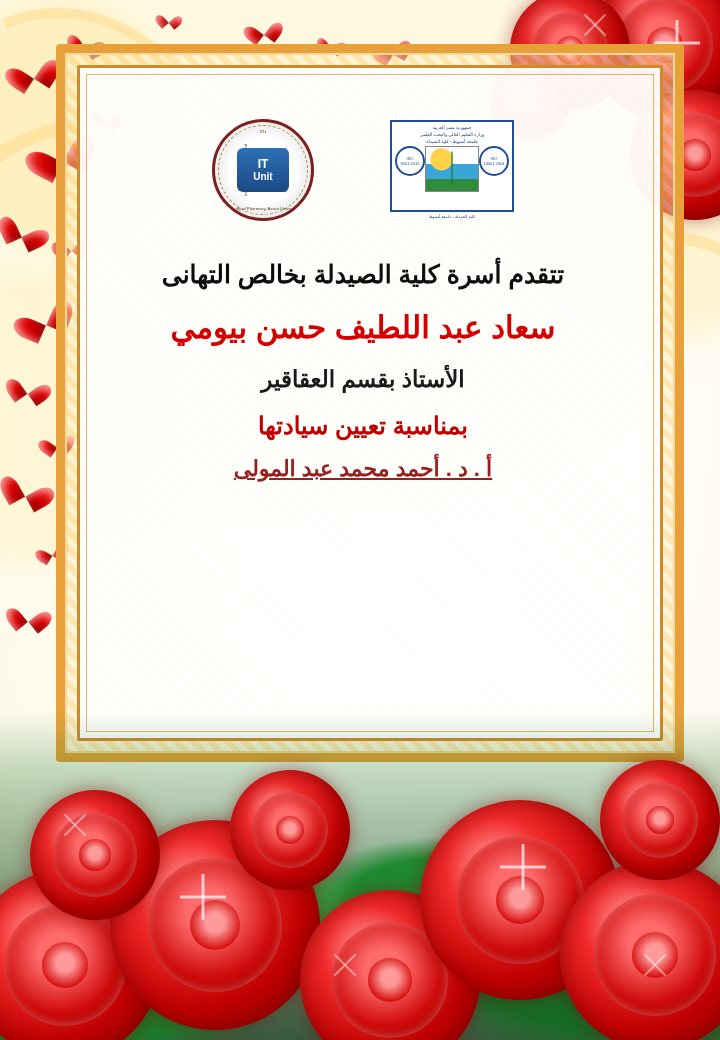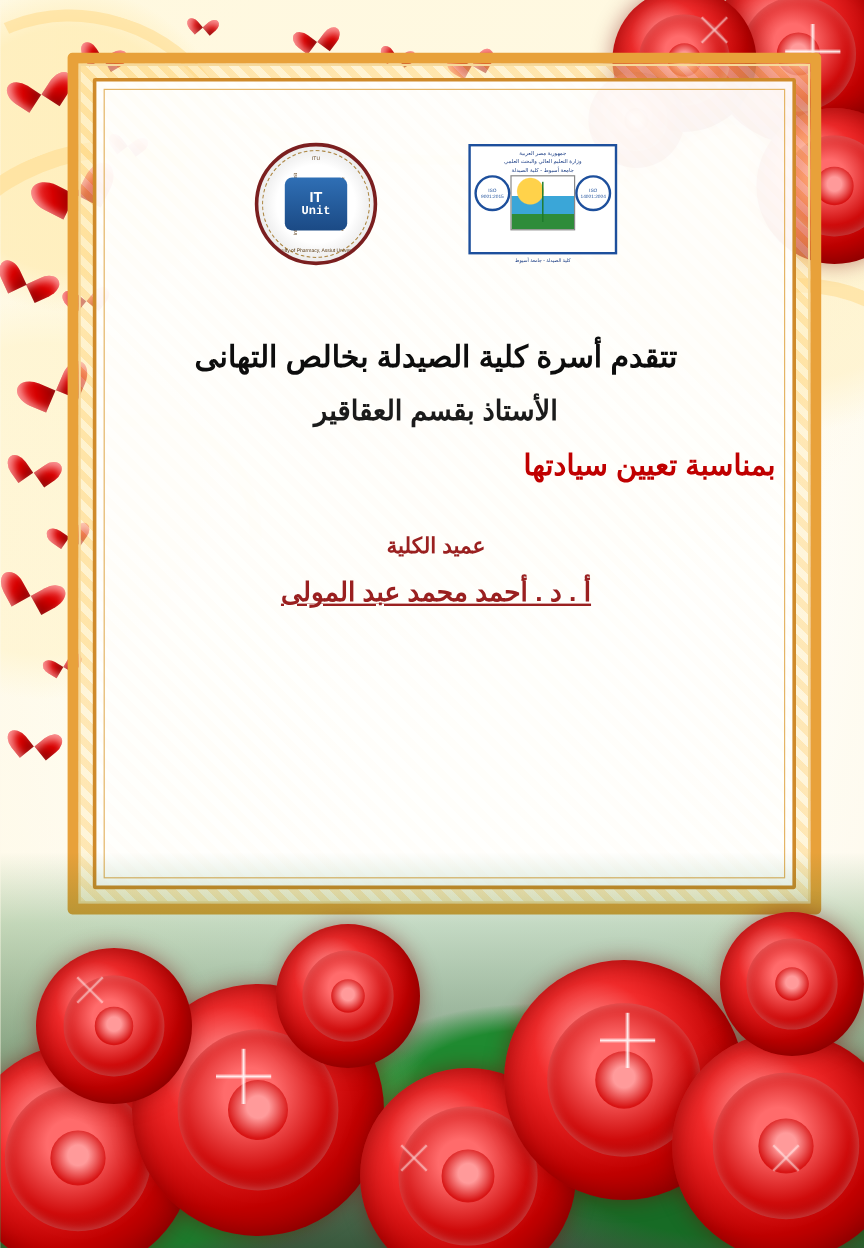--- a/index.html
+++ b/index.html
@@ -157,21 +157,21 @@
     position: absolute; left: 50%; top: 50%;
     transform: translate(-50%,-50%);
     width: 52px; height: 44px;
     border-radius: 6px;
     background: linear-gradient(180deg,#2f6fb5,#1b4a85);
     color: #fff;
     display: flex; flex-direction: column;
     align-items: center; justify-content: center;
     font-size: 12px; font-weight: 700; line-height: 1.1;
   }
-  .it-core .u { font-size: 10px; font-family: Liberation Mono, monospace; }
+  .it-core .u { font-size: 10px; }
   .it-side {
     position: absolute; font-size: 4.2px; color: #5a3b14; white-space: nowrap;
   }
   .it-side.left  { left: 5px;  top: 50%; transform: translateY(-50%) rotate(-90deg); }
   .it-side.right { right: 2px; top: 50%; transform: translateY(-50%) rotate(90deg); }
   .it-side.top   { left: 50%; top: 7px;  transform: translateX(-50%); }
   .it-side.bottom{ left: 50%; bottom: 7px; transform: translateX(-50%); }
 
   
   .logo-fac { width: 130px; }
@@ -207,31 +207,31 @@
     display: flex; align-items: center; justify-content: center; text-align: center;
   }
   .fac-badge.l { left: 3px; }
   .fac-badge.r { right: 3px; }
   .fac-foot { font-size: 4px; color: #1d3f86; margin-top: 2px; text-align: center; line-height: 1.4; }
 
   
   .text-block {
     position: absolute;
     left: 80px;
-    top: 280px;
+    top: 256px;
     width: 566px;
     text-align: center;
     direction: rtl;
   }
   .line { margin: 0 0 10px 0; font-weight: 700; line-height: 1.45; }
   .l-greeting { font-size: 25px; color: #0d0d0d; }
   .l-for      { font-size: 23px; color: #b00000; }
   .l-name     { font-size: 31px; color: #d40000; margin-top: 14px; margin-bottom: 12px; }
   .l-title    { font-size: 23px; color: #1b1b1b; }
-  .l-occasion { font-size: 24px; color: #c00000; margin-top: 12px; text-align: right; }
+  .l-occasion { font-size: 24px; color: #c00000; margin-top: 12px; }
   .l-role     { font-size: 26px; color: #0e8a2e; margin-top: 8px; }
   .l-dean-label { font-size: 18px; color: #9a2020; margin-top: 36px; }
   .l-dean-name  { font-size: 22px; color: #9a2020; margin-top: 8px; text-decoration: underline; }
 
   
   .bouquet {
     position: absolute;
     left: 0; bottom: 0;
     width: 720px; height: 330px;
     overflow: hidden;
@@ -351,23 +351,23 @@
         <div class="fac-badge l">ISO 9001:2015</div>
         <div class="fac-badge r">ISO 14001:2004</div>
       </div>
       <div class="fac-foot">كلية الصيدلة - جامعة أسيوط</div>
     </div>
 
   </div>
 
   <div class="text-block">
     <p class="line l-greeting">تتقدم أسرة كلية الصيدلة بخالص التهانى</p>
+    <p class="line l-name">سعاد عبد اللطيف حسن بيومي</p>
     <p class="line l-title">الأستاذ بقسم العقاقير</p>
     <p class="line l-occasion">بمناسبة تعيين سيادتها</p>
-    <p class="line l-dean-label">عميد الكلية</p>
     <p class="line l-dean-name">أ . د . أحمد محمد عبد المولى</p>
   </div>
 
   <div class="bouquet">
     <div class="leafy"></div>
 
     <div class="rose" style="left:-30px; bottom:-20px; width:190px; height:190px;"></div>
     <div class="rose" style="left:110px; bottom:10px;  width:210px; height:210px;"></div>
     <div class="rose" style="left:300px; bottom:-30px; width:180px; height:180px;"></div>
     <div class="rose" style="left:420px; bottom:40px;  width:200px; height:200px;"></div>

